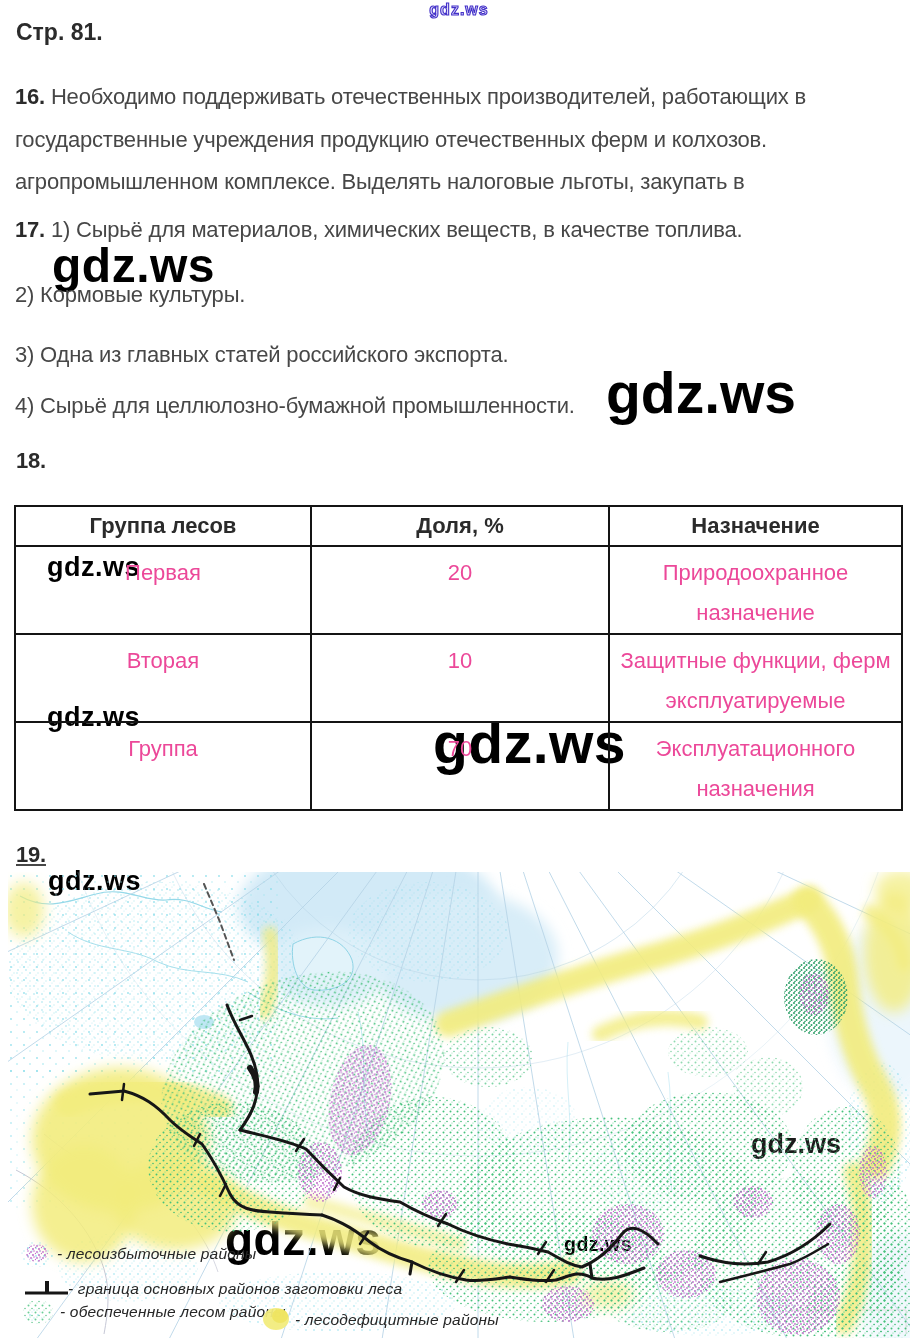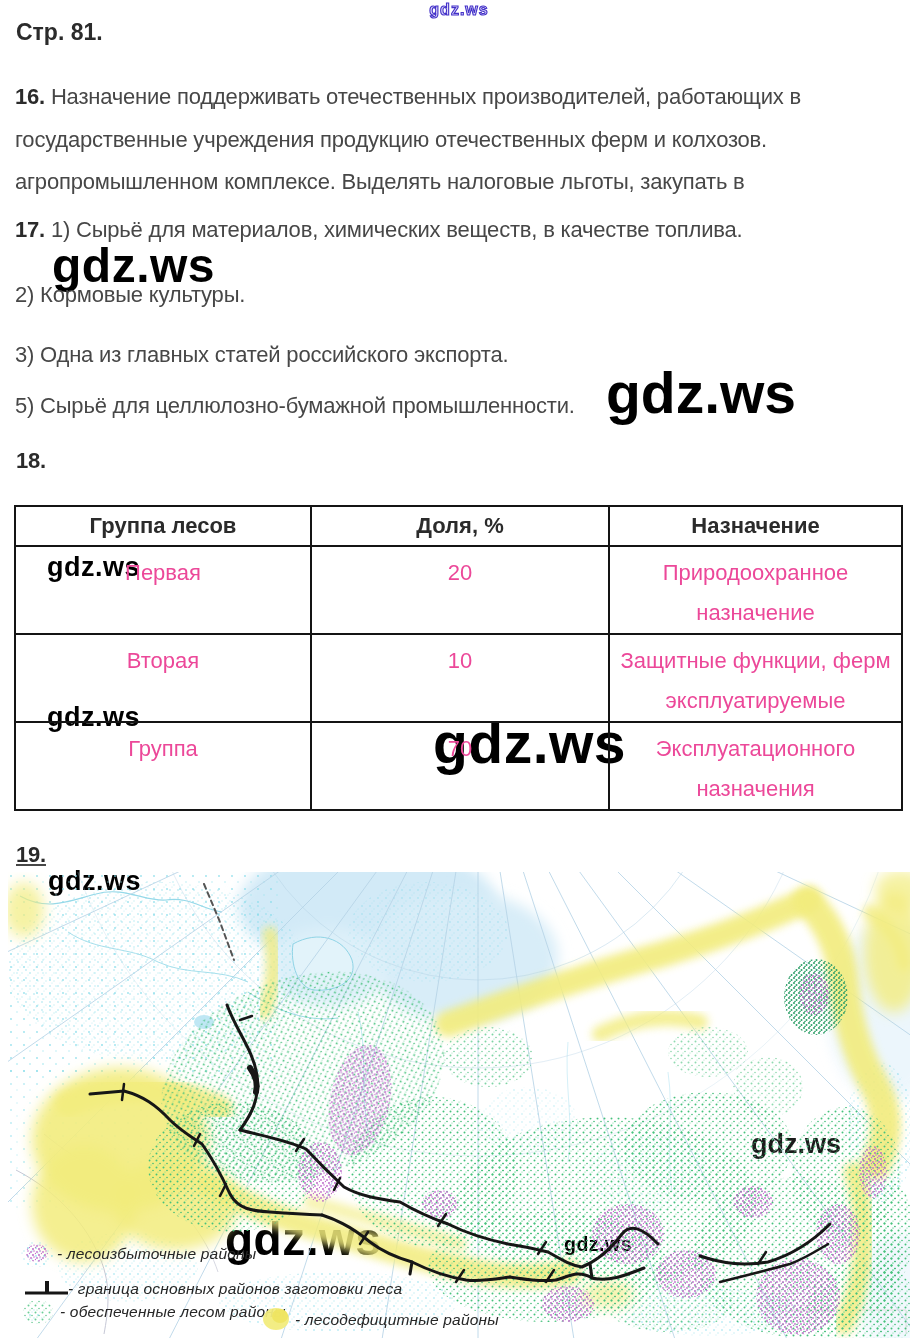--- a/index.html
+++ b/index.html
@@ -67,29 +67,29 @@
 <div class="wm" id="wm-t3">gdz.ws</div>
 <div class="wm" id="wm-tc">gdz.ws</div>
 <div class="wm" id="wm-m1">gdz.ws</div>
 <div class="wm" id="wm-m2">gdz.ws</div>
 <div class="wm" id="wm-m3">gdz.ws</div>
 <div class="wm" id="wm-m4">gdz.ws</div>
 
 <div class="abs" id="page-title">Стр. 81.</div>
 
 <div class="txt lines" id="q16">
-  <div><span class="num">16.</span> <span>Назначение поддерживать отечественных производителей, работающих в</span></div>
+  <div><span class="num">16.</span> <span>Необходимо поддерживать отечественных производителей, работающих в</span></div>
   <div>государственные учреждения продукцию отечественных ферм и колхозов.</div>
   <div>агропромышленном комплексе. Выделять налоговые льготы, закупать в</div>
 </div>
 
 <div class="txt" id="q17-l1"><span class="num">17.</span> <span>1) Сырьё для материалов, химических веществ, в качестве топлива.</span></div>
 <div class="txt" id="q17-l2">2) Кормовые культуры.</div>
 <div class="txt" id="q17-l3">3) Одна из главных статей российского экспорта.</div>
-<div class="txt" id="q17-l4">5) Сырьё для целлюлозно-бумажной промышленности.</div>
+<div class="txt" id="q17-l4">4) Сырьё для целлюлозно-бумажной промышленности.</div>
 
 <div class="txt" id="q18-num"><span class="num">18.</span></div>
 
 <table id="forest-table">
   <colgroup>
       <col style="width:296px">
       <col style="width:298px">
       <col style="width:293px">
     </colgroup>
   <tbody>

